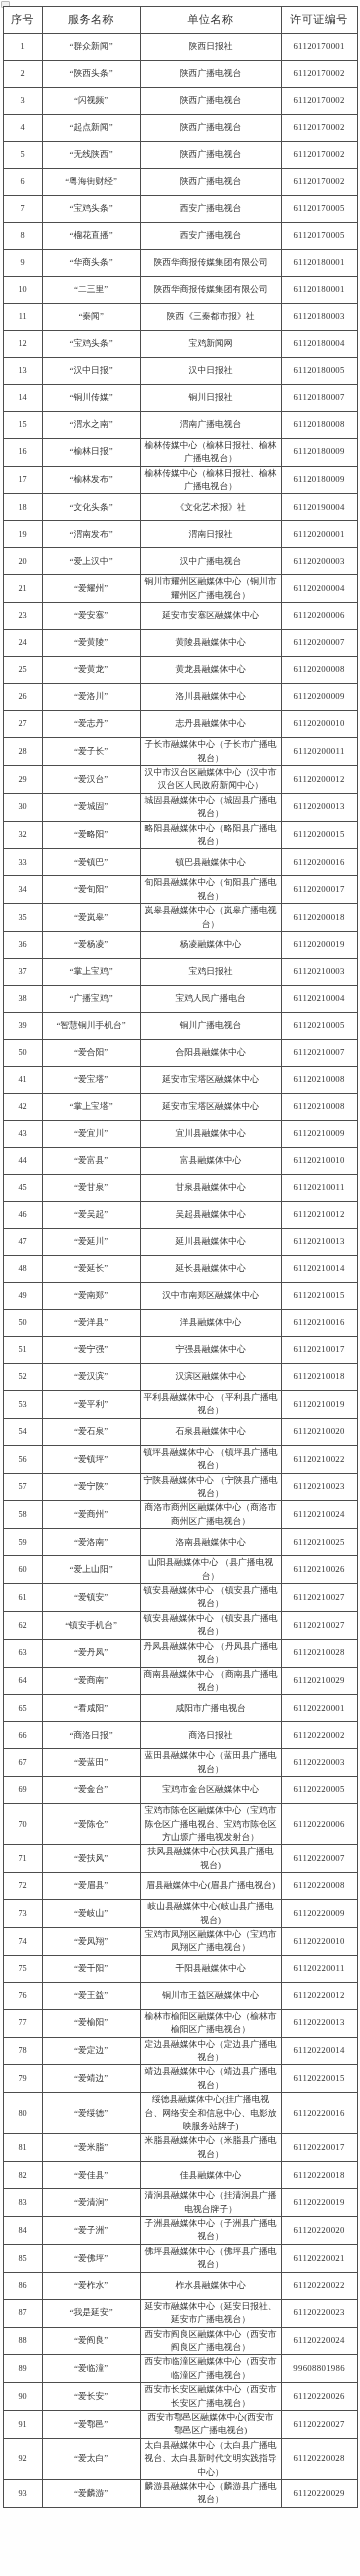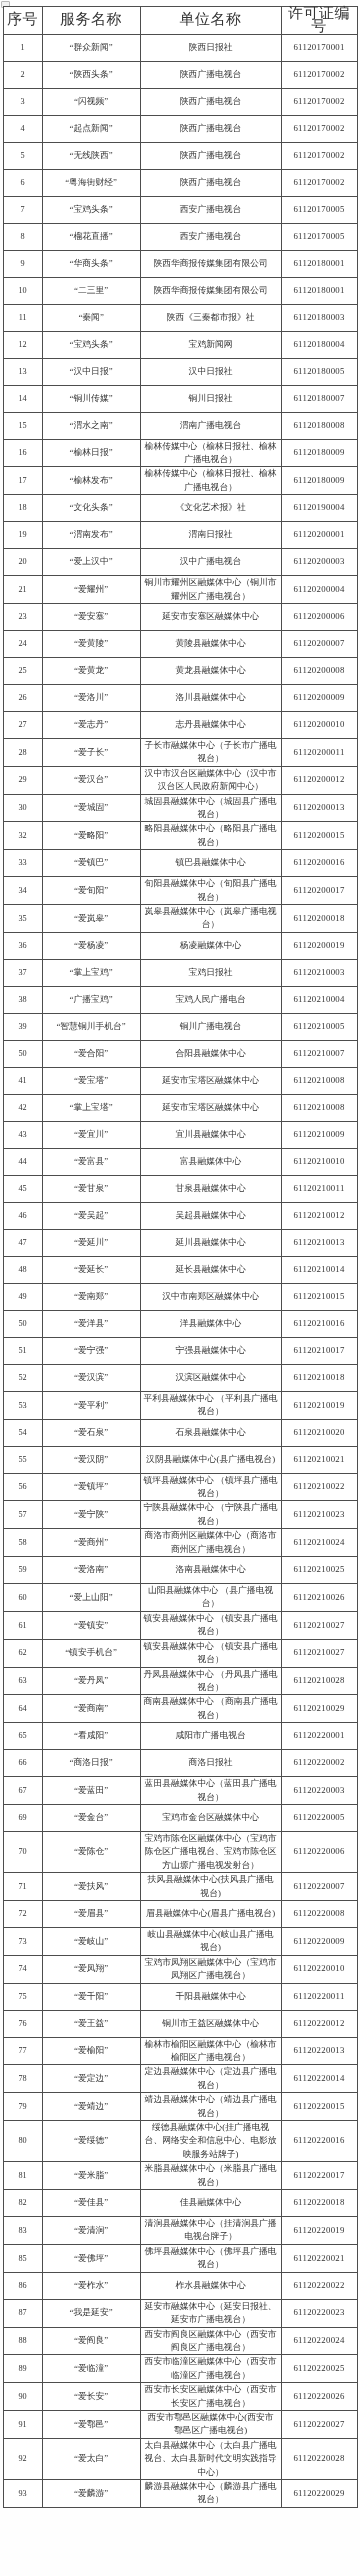--- a/index.html
+++ b/index.html
@@ -30,21 +30,21 @@
     text-align:center;
     vertical-align:middle;
     font-size:8.8px;
     line-height:13.4px;
     font-weight:normal;
     padding:0 2.6px;
     height:26px;
     overflow-wrap:break-word;
     word-break:break-all;
   }
-  thead th{font-size:15px;letter-spacing:0.5px;}
+  thead th{font-size:11px;letter-spacing:0.5px;}
   tbody td.c-no{font-size:8.2px;}
   tbody td.c-license{font-size:8.8px;letter-spacing:0.3px;}
   table.license-table{border:1px solid #3a3a3a;}
 </style>
 </head>
 <body>
 
 <div class="page">
   <div class="corner-artifact"></div>
 
@@ -370,26 +370,20 @@
           <td class="c-unit">平利县融媒体中心 （平利县广播电视台）</td>
           <td class="c-license">61120210019</td>
         </tr>
         <tr>
           <td class="c-no">54</td>
           <td class="c-service">“爱石泉”</td>
           <td class="c-unit">石泉县融媒体中心</td>
           <td class="c-license">61120210020</td>
         </tr>
         <tr>
-          <td class="c-no">55</td>
-          <td class="c-service">“爱汉阴”</td>
-          <td class="c-unit">汉阴县融媒体中心(县广播电视台)</td>
-          <td class="c-license">61120210021</td>
-        </tr>
-        <tr>
           <td class="c-no">56</td>
           <td class="c-service">“爱镇坪”</td>
           <td class="c-unit">镇坪县融媒体中心 （镇坪县广播电视台）</td>
           <td class="c-license">61120210022</td>
         </tr>
         <tr>
           <td class="c-no">57</td>
           <td class="c-service">“爱宁陕”</td>
           <td class="c-unit">宁陕县融媒体中心 （宁陕县广播电视台）</td>
           <td class="c-license">61120210023</td>
@@ -538,20 +532,26 @@
           <td class="c-unit">佳县融媒体中心</td>
           <td class="c-license">61120220018</td>
         </tr>
         <tr>
           <td class="c-no">83</td>
           <td class="c-service">“爱清涧”</td>
           <td class="c-unit">清涧县融媒体中心（挂清涧县广播电视台牌子）</td>
           <td class="c-license">61120220019</td>
         </tr>
         <tr>
+          <td class="c-no">84</td>
+          <td class="c-service">“爱子洲”</td>
+          <td class="c-unit">子洲县融媒体中心（子洲县广播电视台）</td>
+          <td class="c-license">61120220020</td>
+        </tr>
+        <tr>
           <td class="c-no">85</td>
           <td class="c-service">“爱佛坪”</td>
           <td class="c-unit">佛坪县融媒体中心（佛坪县广播电视台）</td>
           <td class="c-license">61120220021</td>
         </tr>
         <tr>
           <td class="c-no">86</td>
           <td class="c-service">“爱柞水”</td>
           <td class="c-unit">柞水县融媒体中心</td>
           <td class="c-license">61120220022</td>
@@ -565,21 +565,21 @@
         <tr>
           <td class="c-no">88</td>
           <td class="c-service">“爱阎良”</td>
           <td class="c-unit">西安市阎良区融媒体中心（西安市阎良区广播电视台）</td>
           <td class="c-license">61120220024</td>
         </tr>
         <tr>
           <td class="c-no">89</td>
           <td class="c-service">“爱临潼”</td>
           <td class="c-unit">西安市临潼区融媒体中心（西安市临潼区广播电视台）</td>
-          <td class="c-license">61120220025</td>
+          <td class="c-license">99608801986</td>
         </tr>
         <tr>
           <td class="c-no">90</td>
           <td class="c-service">“爱长安”</td>
           <td class="c-unit">西安市长安区融媒体中心（西安市长安区广播电视台）</td>
           <td class="c-license">61120220026</td>
         </tr>
         <tr>
           <td class="c-no">91</td>
           <td class="c-service">“爱鄠邑”</td>

